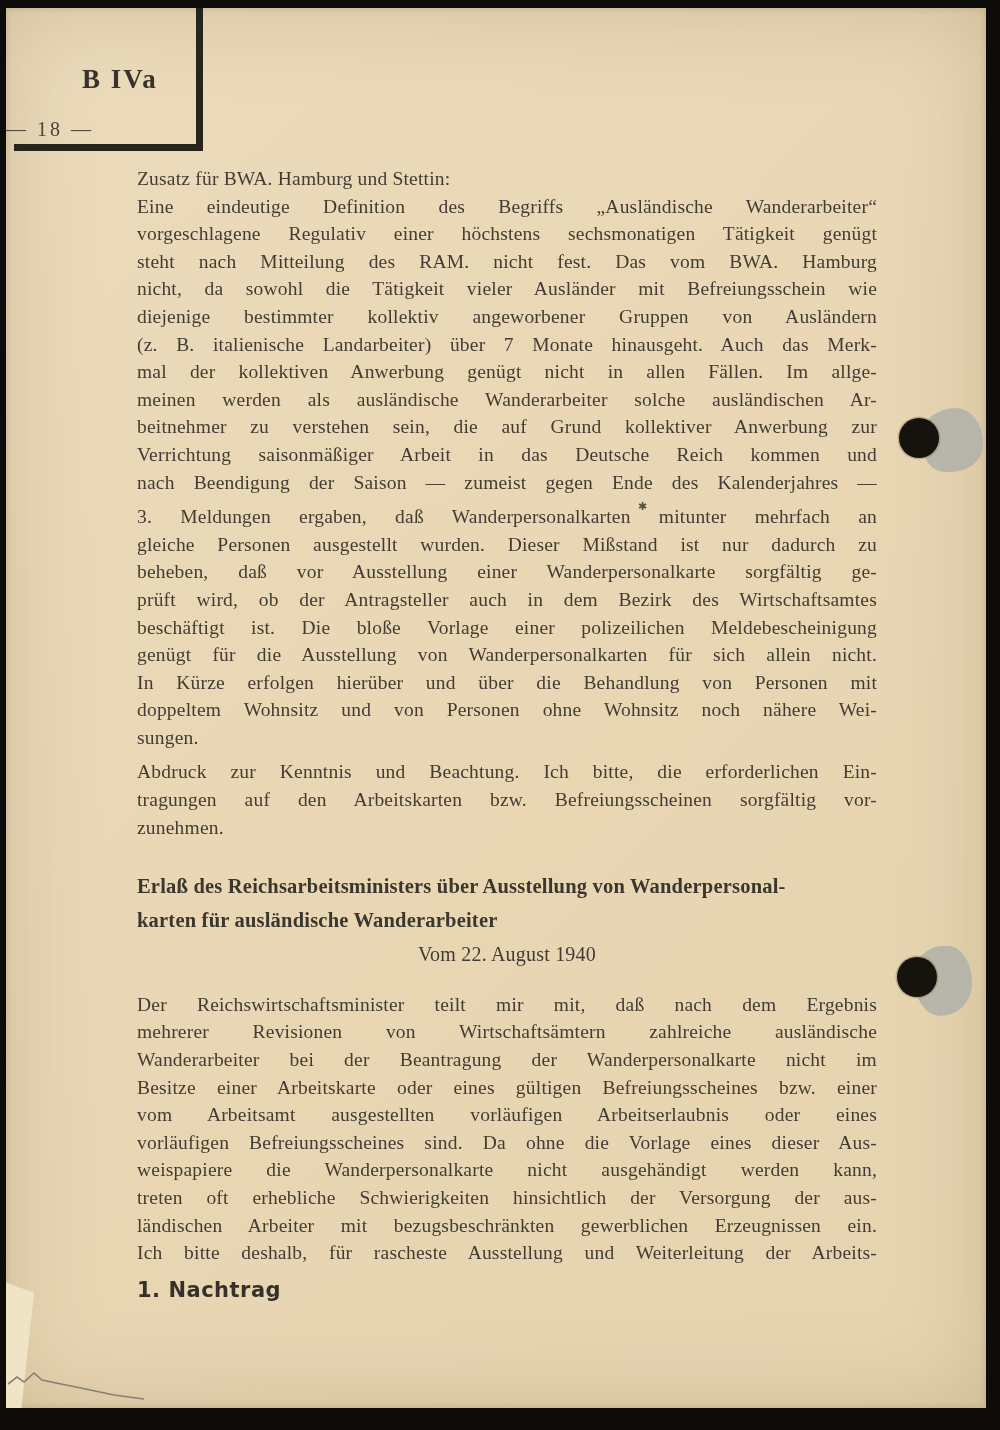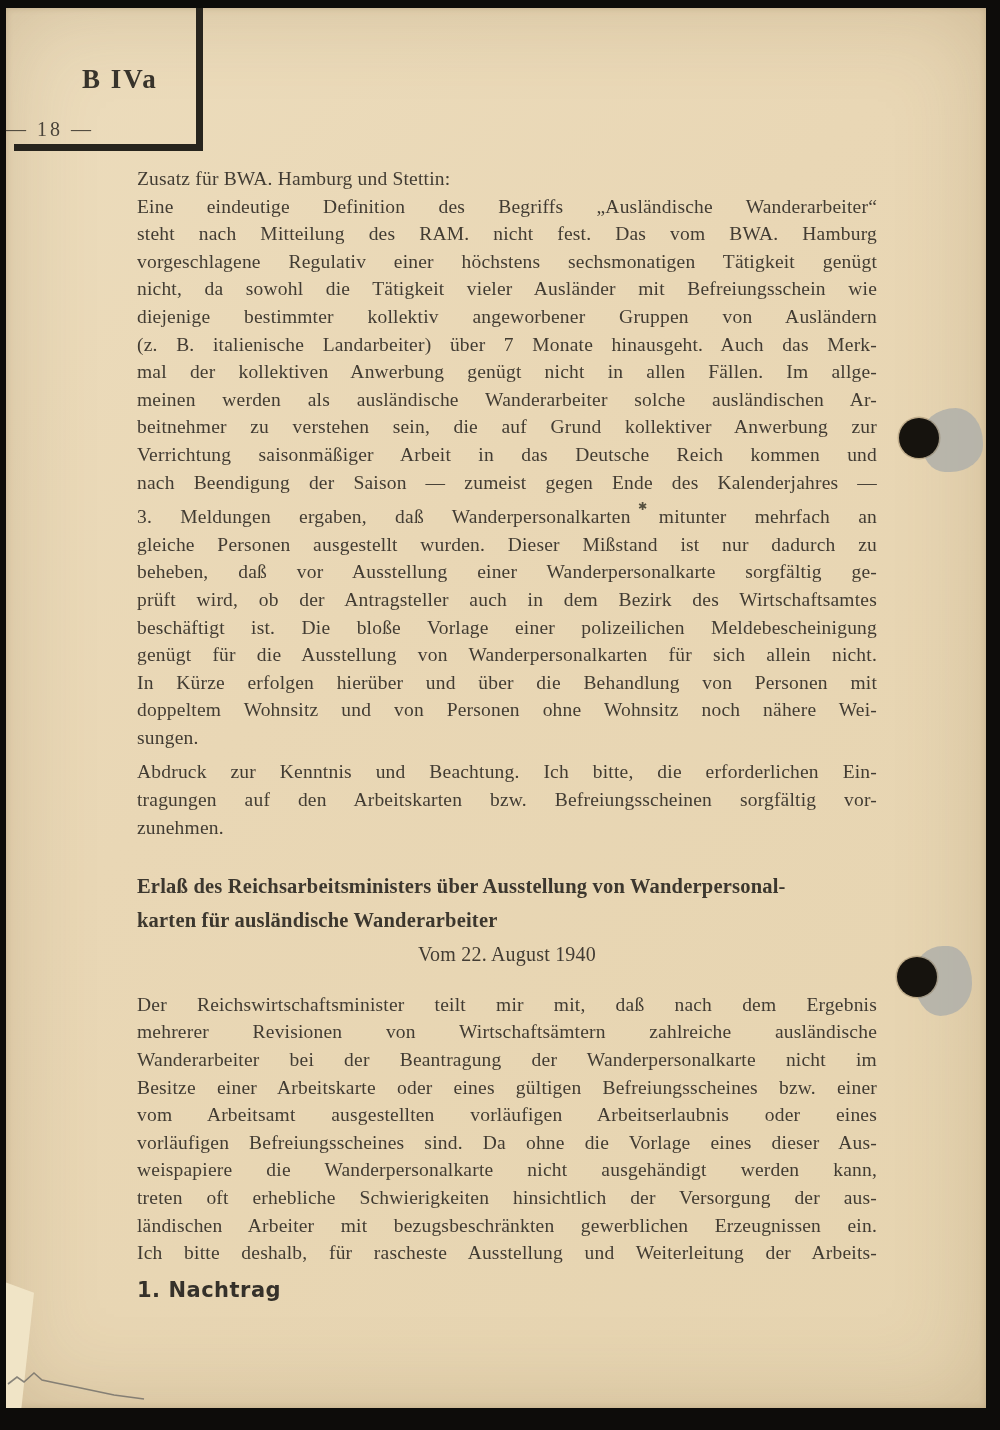--- a/index.html
+++ b/index.html
@@ -56,22 +56,22 @@
     </div>
 
     <div class="page-number">— 18 —</div>
 
     <div class="text-column">
       <div class="para lead-heading line last">Zusatz für BWA. Hamburg und Stettin:</div>
 
       <div>
           <div class="para">
             <div class="line">Eine eindeutige Definition des Begriffs „Ausländische Wanderarbeiter“</div>
+            <div class="line">vorgeschlagene Regulativ einer höchstens sechsmonatigen Tätigkeit genügt</div>
             <div class="line">steht nach Mitteilung des RAM. nicht fest. Das vom BWA. Hamburg</div>
-            <div class="line">vorgeschlagene Regulativ einer höchstens sechsmonatigen Tätigkeit genügt</div>
             <div class="line">nicht, da sowohl die Tätigkeit vieler Ausländer mit Befreiungsschein wie</div>
             <div class="line">diejenige bestimmter kollektiv angeworbener Gruppen von Ausländern</div>
             <div class="line">(z. B. italienische Landarbeiter) über 7 Monate hinausgeht. Auch das Merk-</div>
             <div class="line">mal der kollektiven Anwerbung genügt nicht in allen Fällen. Im allge-</div>
             <div class="line">meinen werden als ausländische Wanderarbeiter solche ausländischen Ar-</div>
             <div class="line">beitnehmer zu verstehen sein, die auf Grund kollektiver Anwerbung zur</div>
             <div class="line">Verrichtung saisonmäßiger Arbeit in das Deutsche Reich kommen und</div>
             <div class="line">nach Beendigung der Saison — zumeist gegen Ende des Kalenderjahres —</div>
           </div>
           <div class="para">

